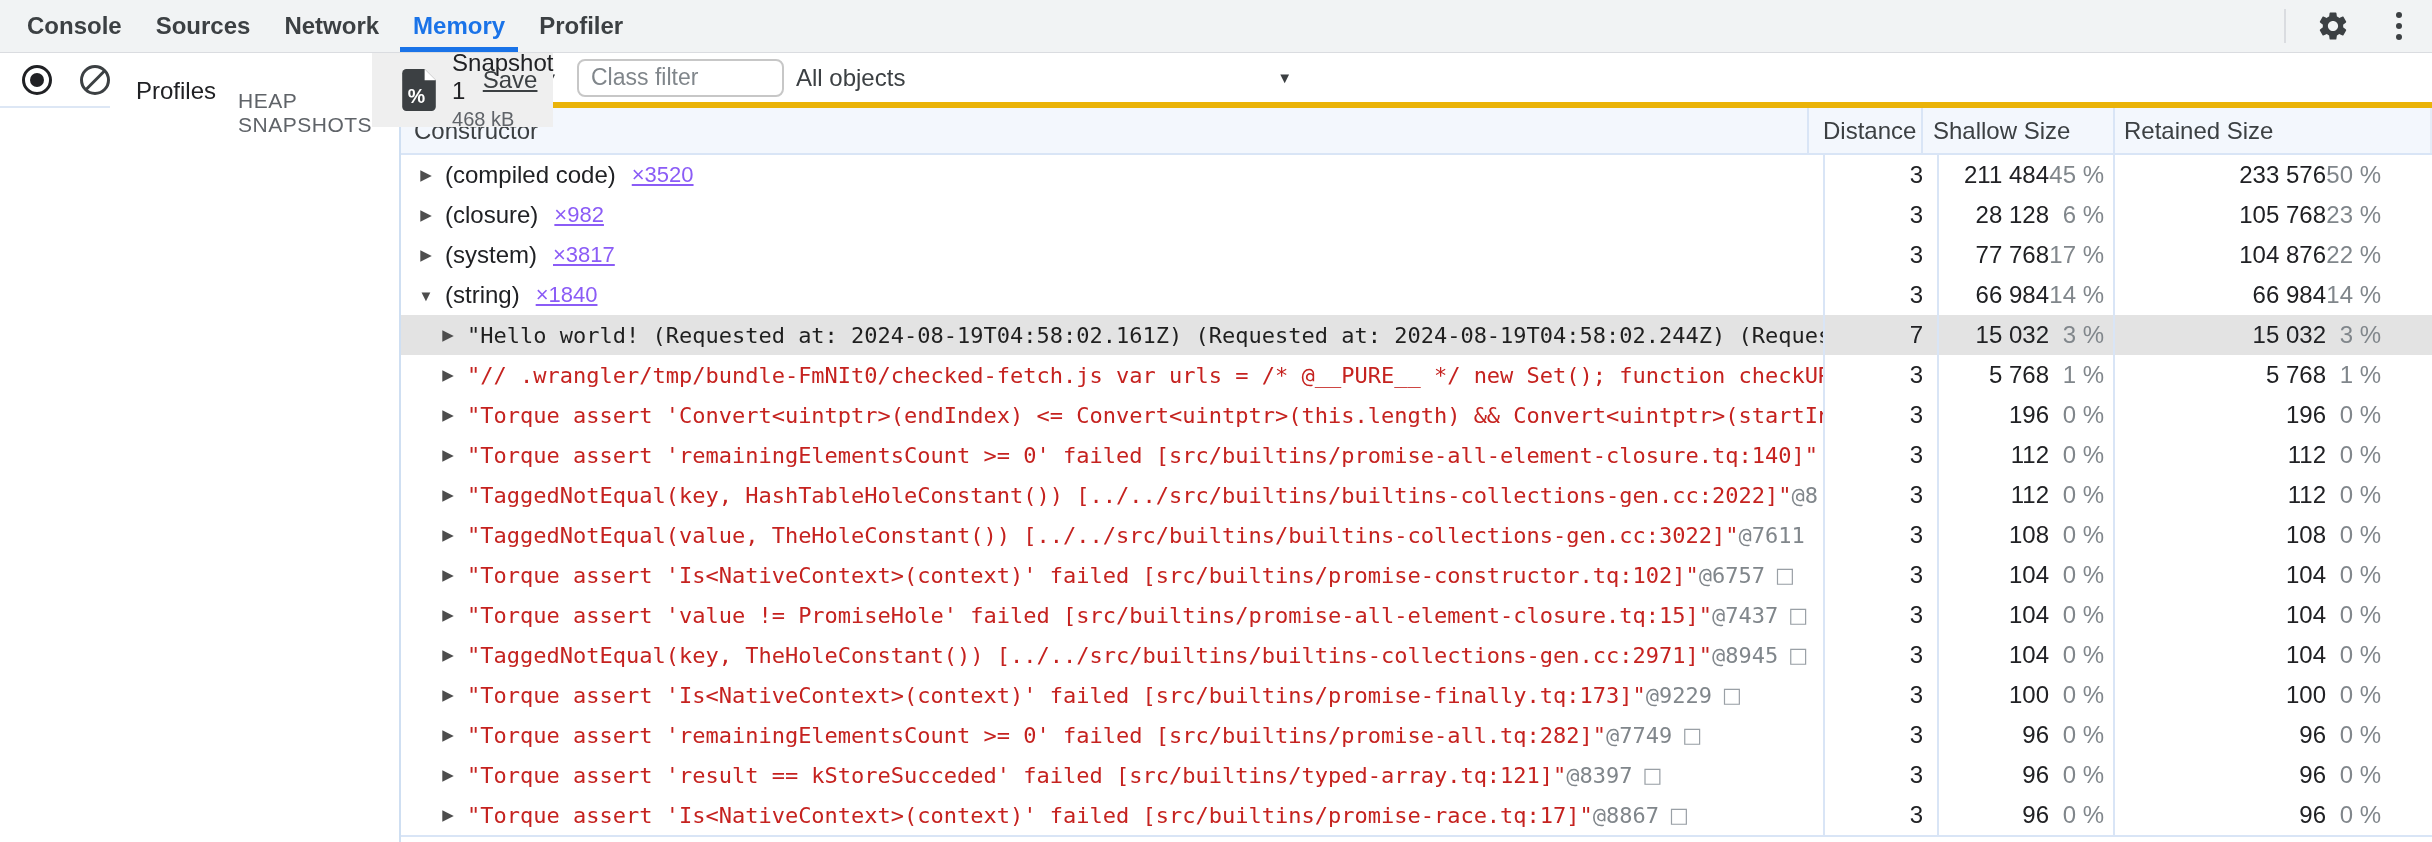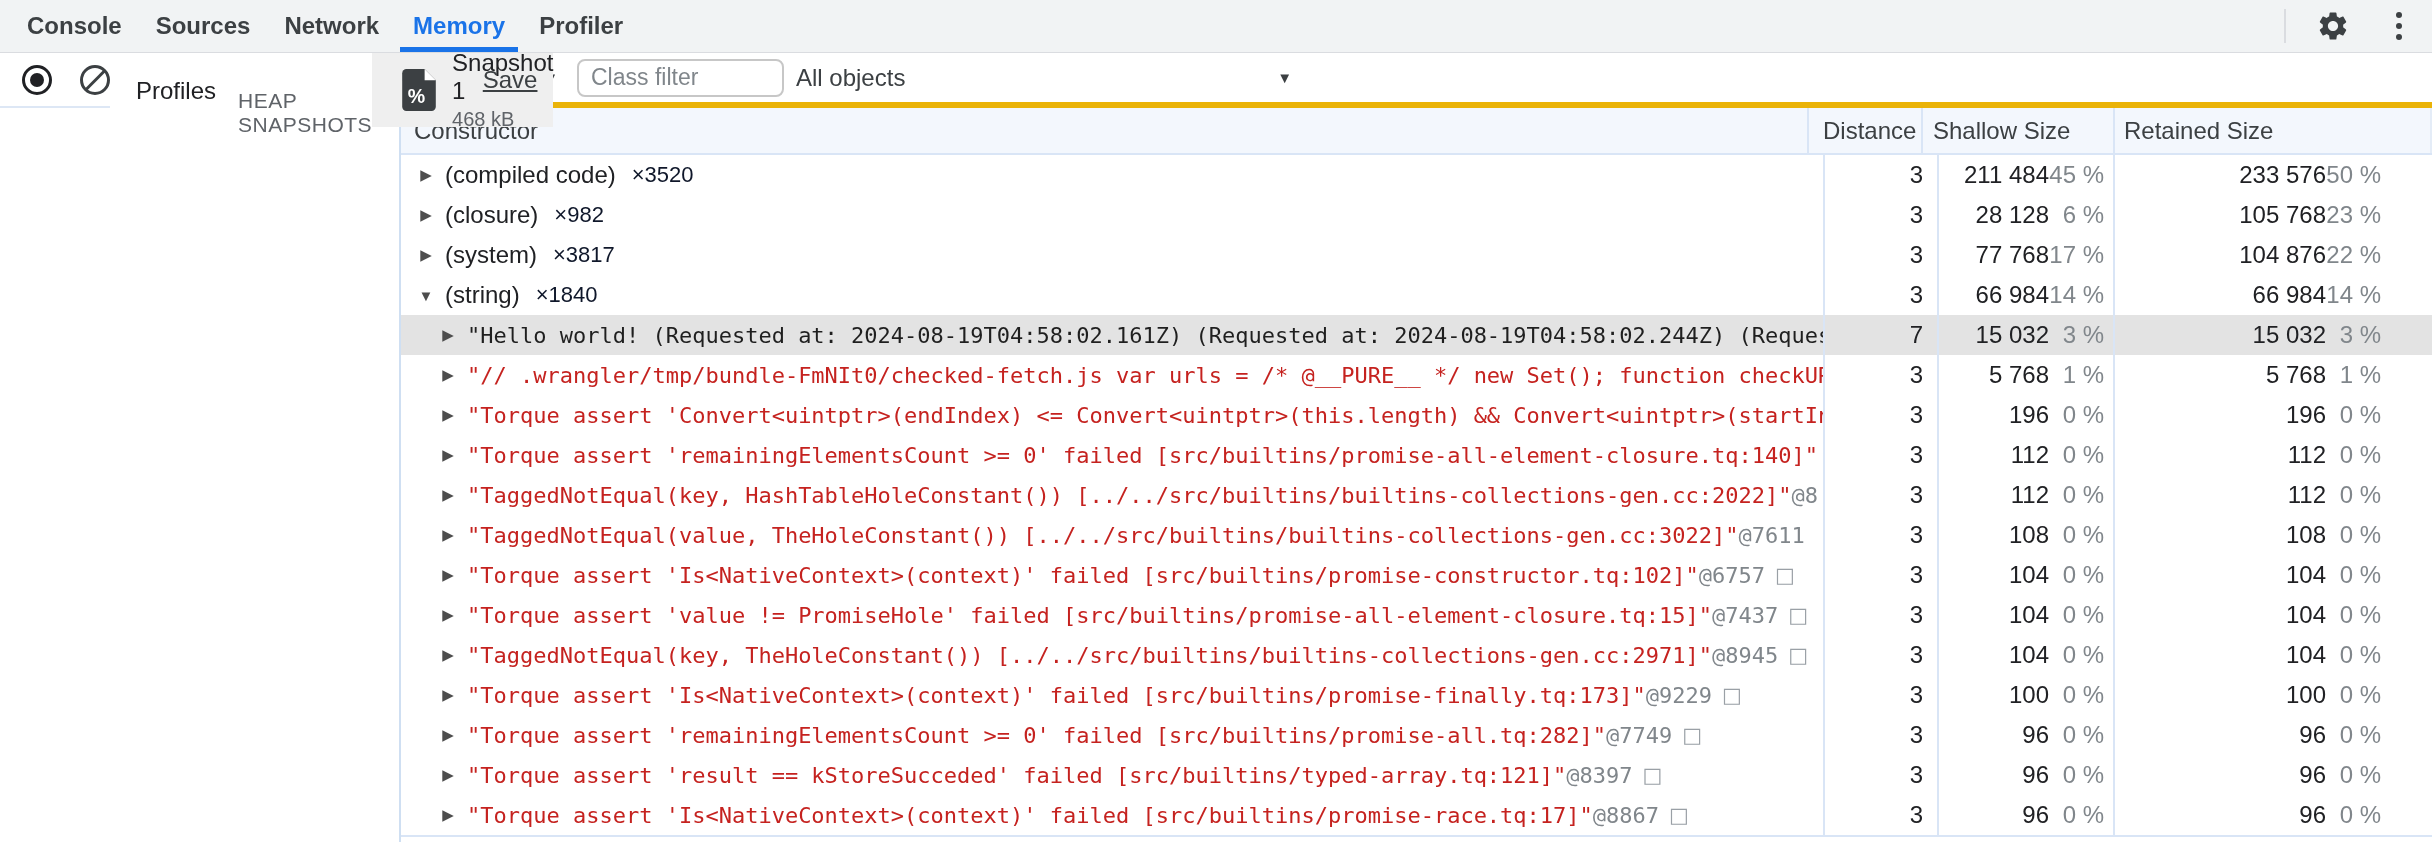--- a/index.html
+++ b/index.html
@@ -71,21 +71,21 @@
   .grid-body { border-bottom:2px solid #d9e5f6; }
   .row { display:flex; height:40px; }
   .row.selected { background:#e3e3e3; }
   .cell { display:flex; align-items:center; }
   .c-ctor { flex:1; min-width:0; overflow:hidden; white-space:nowrap; }
   .c-ctor.depth0 { padding-left:16px; }
   .c-ctor.depth1 { padding-left:38px; }
   .tri { width:18px; flex:none; font-size:15px; color:#4d4d4d; margin-right:10px;
     text-align:center; cursor:default; }
   .gname { font-size:24px; color:#202124; }
-  .gcount { font-size:22px; color:#0f172a; margin-left:16px; }
+  .gcount { font-size:22px; color:#8b5cf6; margin-left:16px;text-decoration:underline; }
   .stext { font-family:"DejaVu Sans Mono", monospace; font-size:22px; color:#c5221f; }
   .stext.plain { color:#1f1f1f; }
   .sid { font-family:"DejaVu Sans Mono", monospace; font-size:22px; color:#80868b; }
   .sbox { font-family:"DejaVu Sans", sans-serif; font-size:21px; color:#9aa0a6; margin-left:10px; }
   .c-dist { width:114px; justify-content:flex-end; padding-right:14px; font-size:24px;
     color:#202124; border-left:2px solid #d9e5f6; }
   .c-size { border-left:2px solid #d9e5f6; font-size:24px;justify-content:flex-end; }
   .c-shallow { width:176px; }
   .c-retained { width:319px; padding-right:42px; }
   .c-size .val { flex:1; text-align:right; color:#202124; white-space:pre; }

